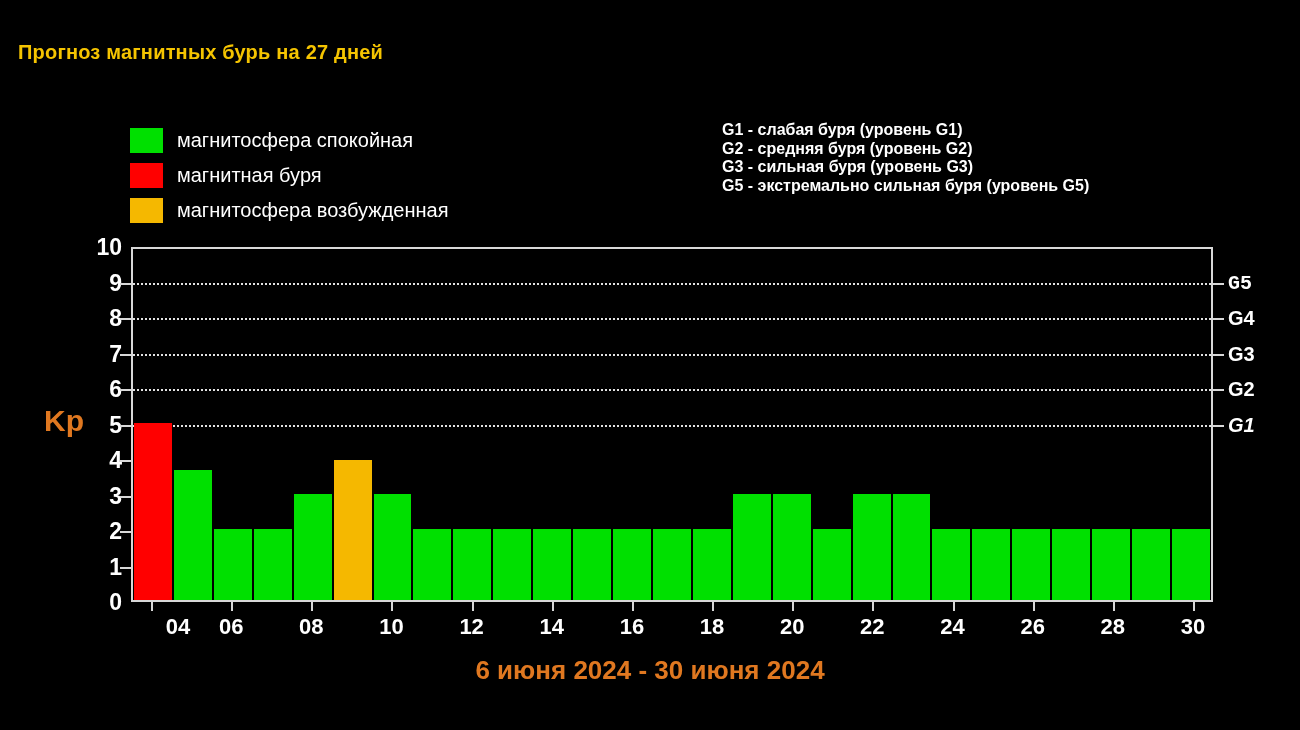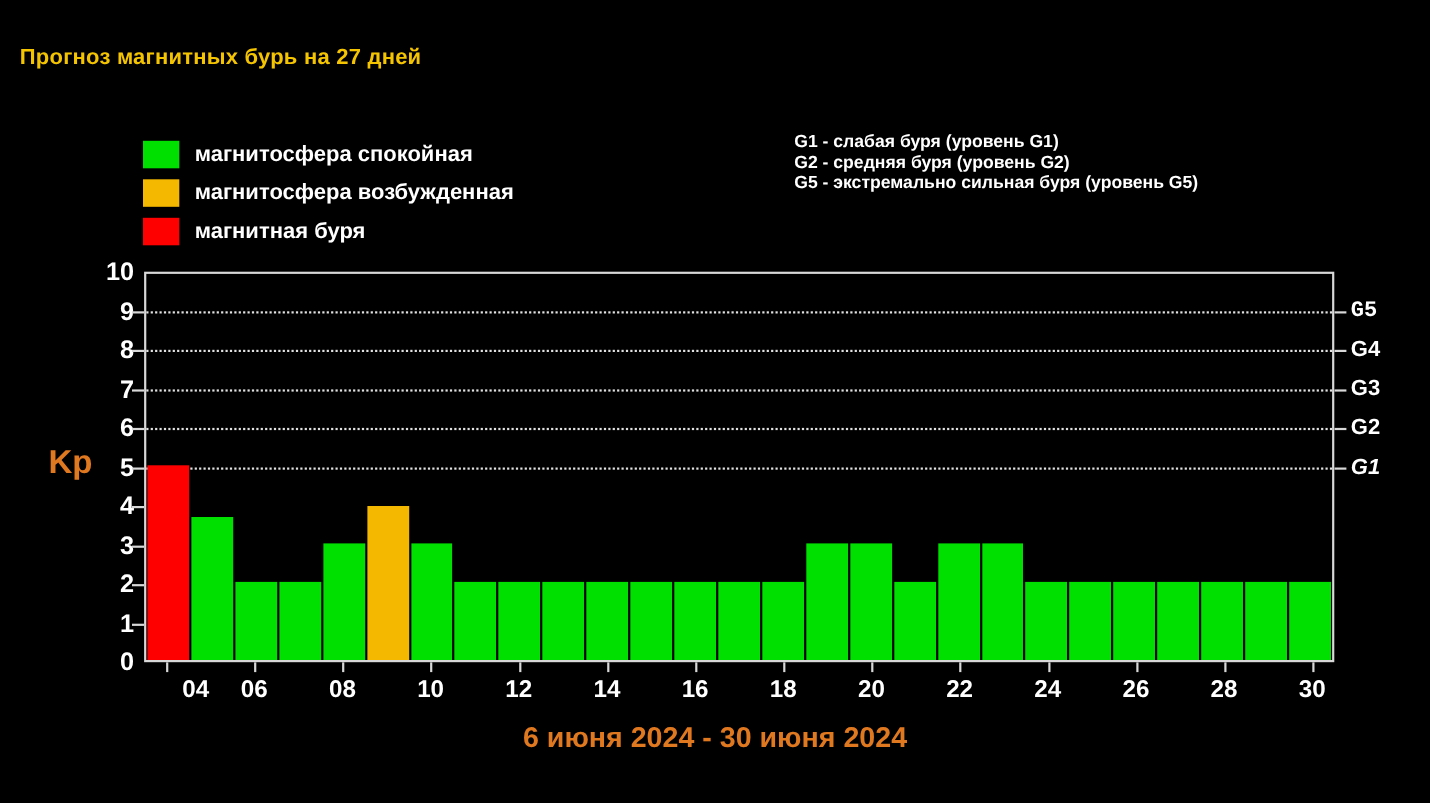--- a/index.html
+++ b/index.html
@@ -40,21 +40,21 @@
     height: 35px;
   }
   .legend-swatch {
     width: 33px;
     height: 25px;
     flex: 0 0 auto;
   }
   .legend-label {
     margin-left: 14px;
     font-size: 20px;
-    font-weight: bold;
+    font-weight: normal;
     color: #ffffff;
     white-space: nowrap;
   }
 
   
   #legend-gscale {
     position: absolute;
     left: 722px;
     top: 121px;
   }
@@ -184,32 +184,33 @@
 <div id="page">
 
   <div id="chart-title">Прогноз магнитных бурь на 27 дней</div>
 
   <div id="legend-swatches">
       <div class="legend-row">
         <span class="legend-swatch" style="background: rgb(0, 224, 0);"></span>
         <span class="legend-label">магнитосфера спокойная</span>
       </div>
       <div class="legend-row">
+        <span class="legend-swatch" style="background: rgb(255, 0, 0);"></span>
+        <span class="legend-label">магнитная буря</span>
+      </div>
+      <div class="legend-row">
         <span class="legend-swatch" style="background: rgb(245, 184, 0);"></span>
         <span class="legend-label">магнитосфера возбужденная</span>
-      </div>
-      <div class="legend-row">
-        <span class="legend-swatch" style="background: rgb(255, 0, 0);"></span>
-        <span class="legend-label">магнитная буря</span>
       </div>
     </div>
 
   <div id="legend-gscale">
       <div class="gscale-row">G1 - слабая буря (уровень G1)</div>
       <div class="gscale-row">G2 - средняя буря (уровень G2)</div>
+      <div class="gscale-row">G3 - сильная буря (уровень G3)</div>
       <div class="gscale-row">G5 - экстремально сильная буря (уровень G5)</div>
     </div>
 
   <div id="kp-label">Kp</div>
 
   <div id="axes-layer">
       <div class="y-tick-label" style="top: 602px;">0</div>
       <div class="y-tick-label" style="top: 566.5px;">1</div>
       <div class="y-tick-mark" style="top: 566.5px;"></div>
       <div class="y-tick-label" style="top: 531px;">2</div>

